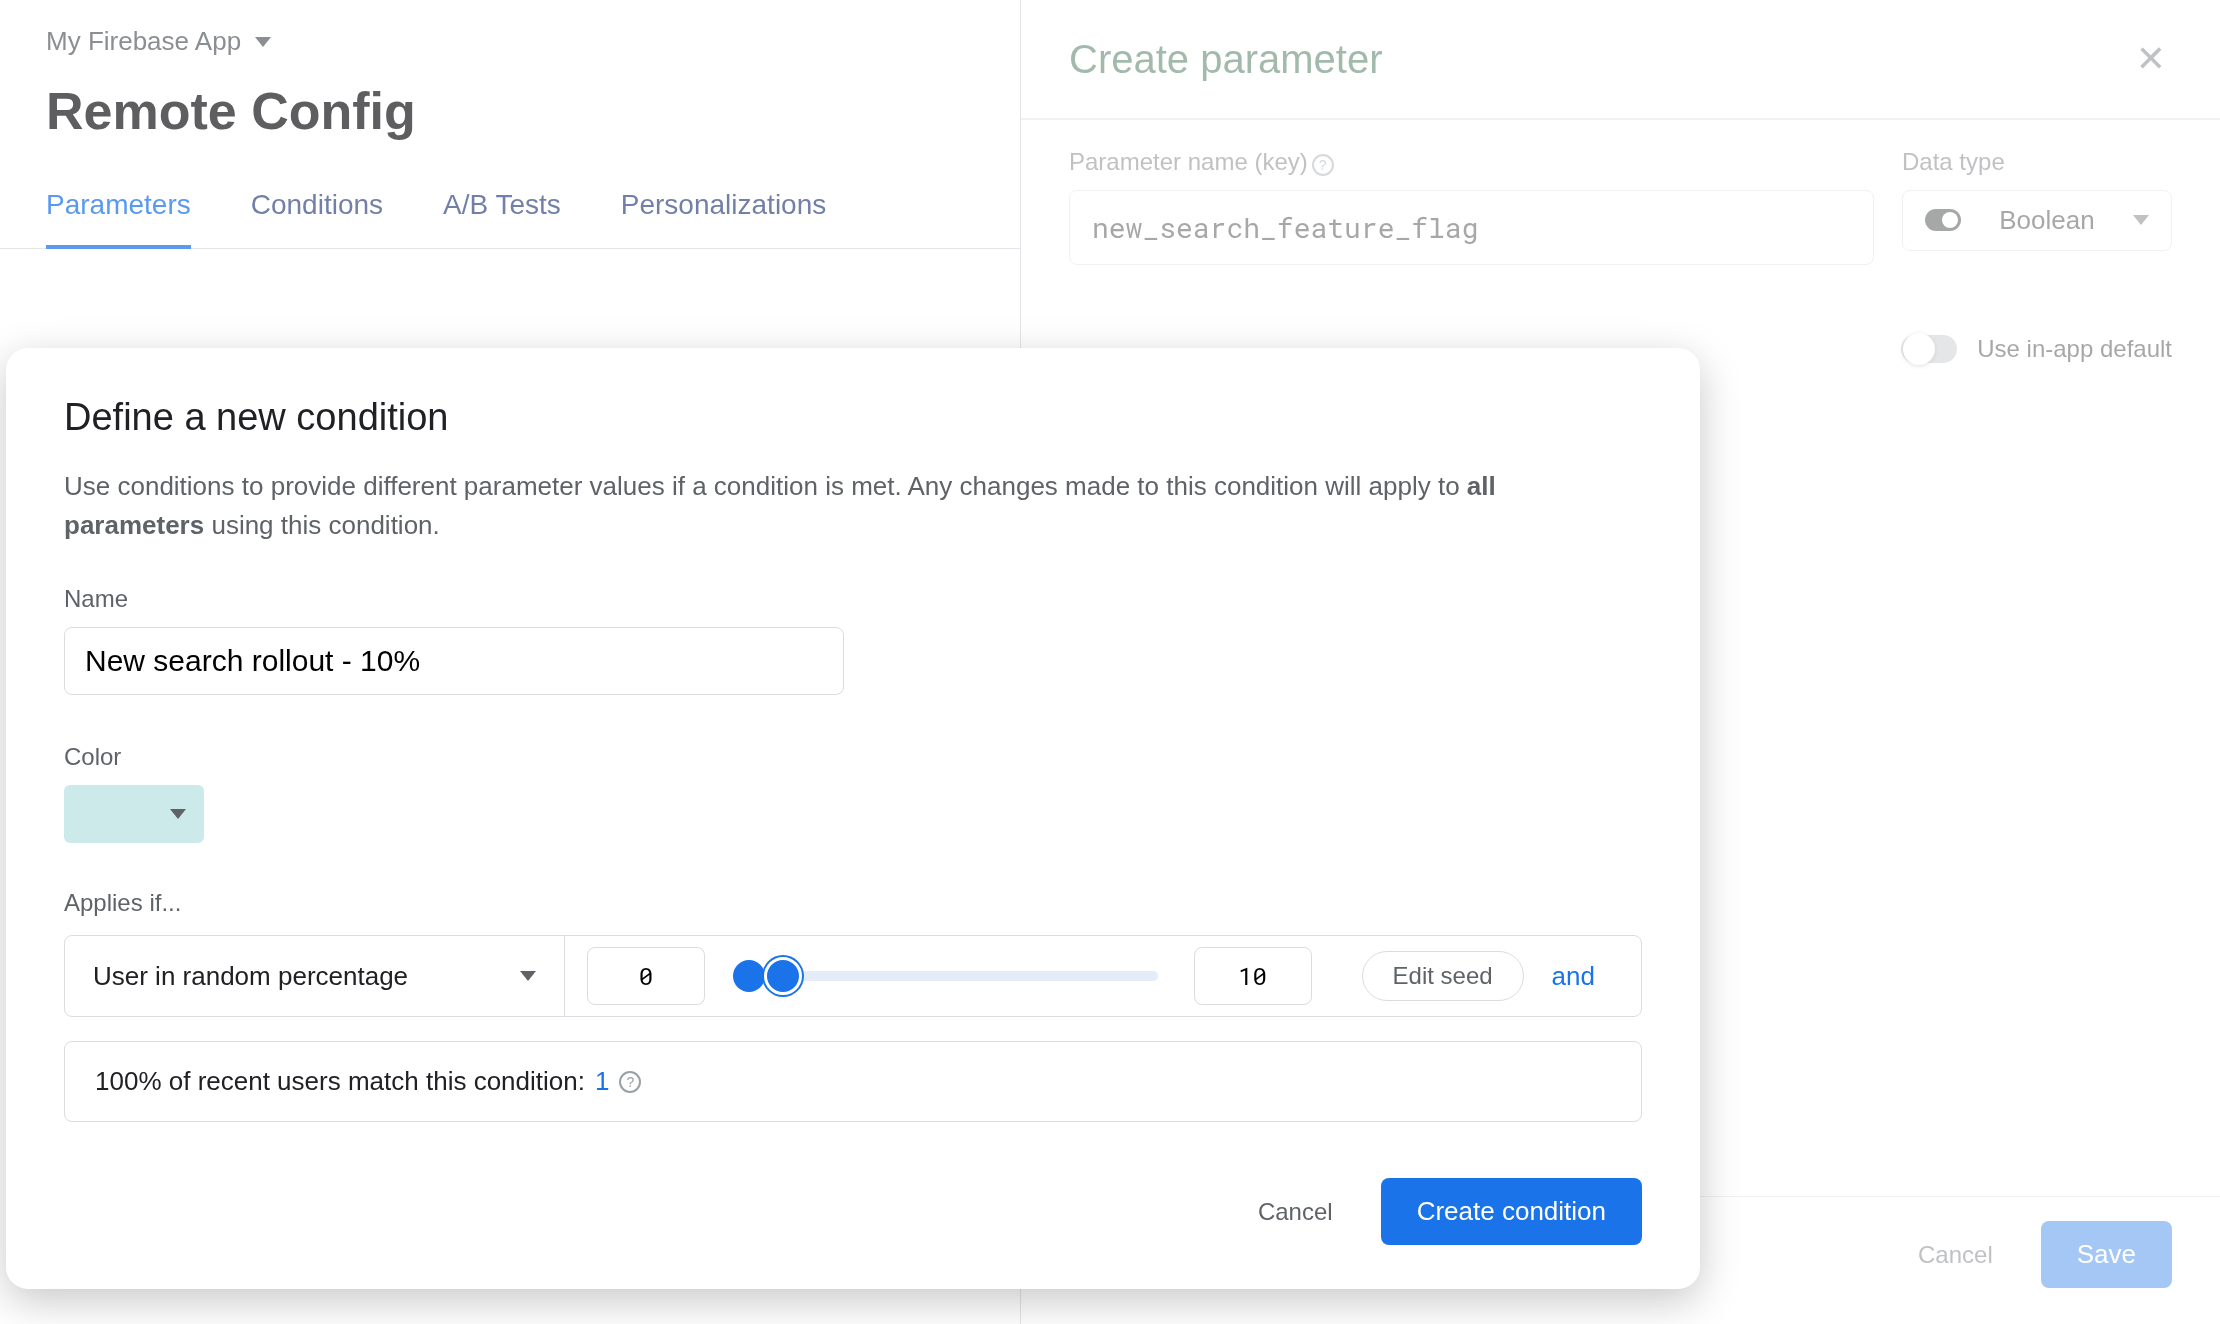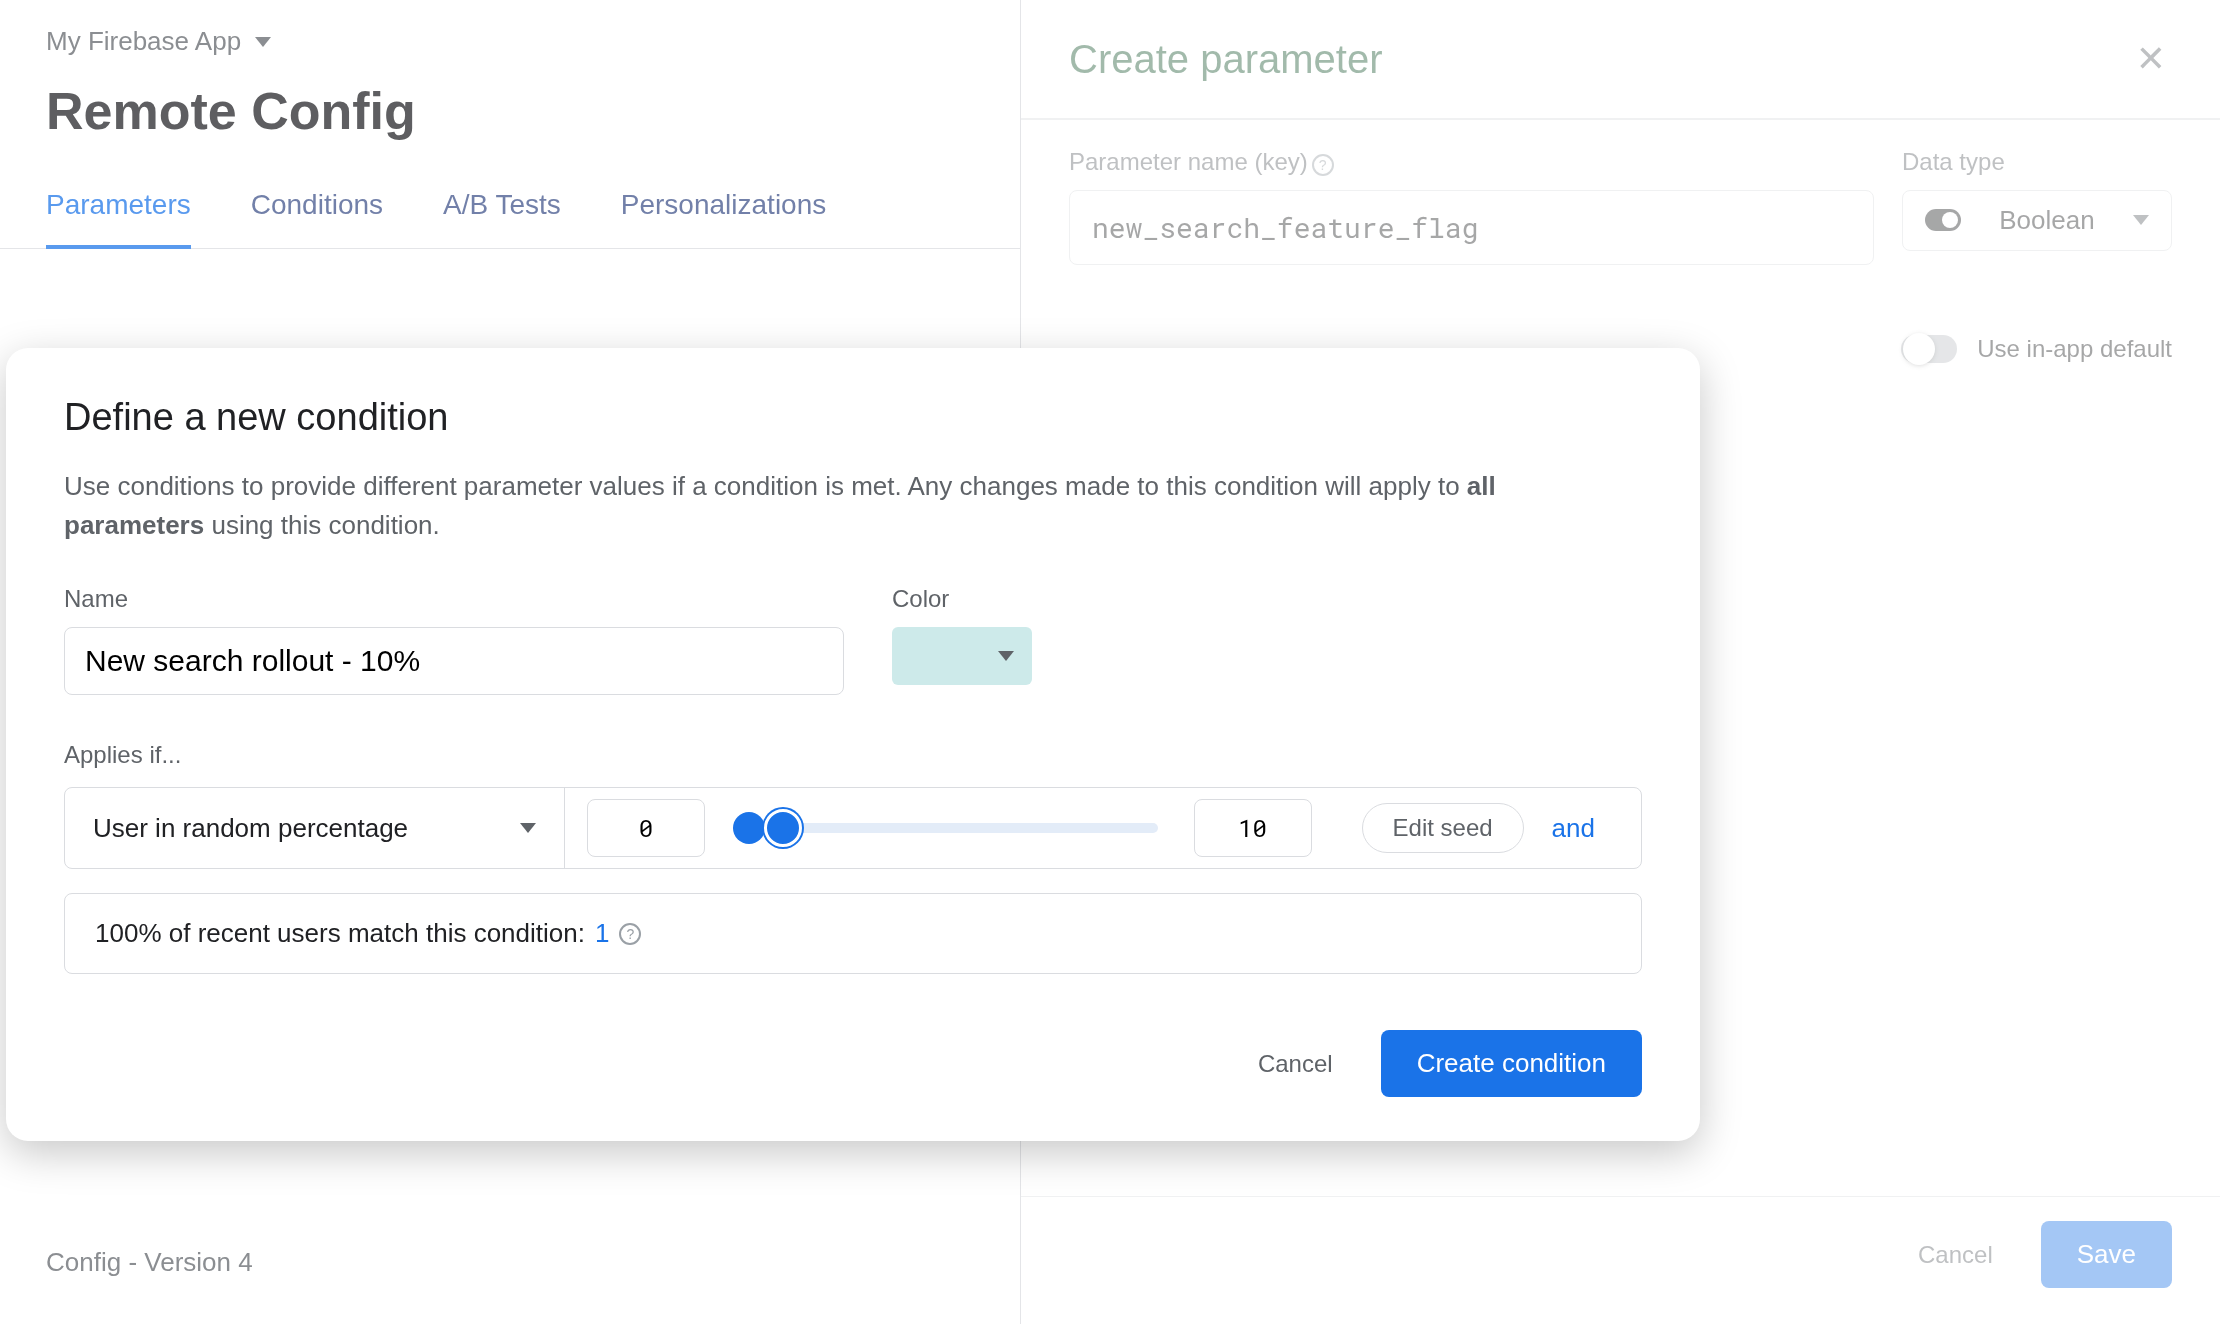--- a/index.html
+++ b/index.html
@@ -153,21 +153,21 @@
     top: 348px;
     background: #fff;
     border-radius: 22px;
     box-shadow: 0 12px 42px rgba(0,0,0,0.22);
     z-index: 10;
     padding: 48px 58px 44px 58px;
   }
   .modal h3 { font-size: 38px; font-weight: 400; color: #202124; margin-bottom: 28px; }
   .modal-helptext { color: #5f6368; font-size: 26px; line-height: 1.5; margin-bottom: 40px; }
   .modal-helptext b { color: #5f6368; font-weight: 700; }
-  .modal .row2 { display: flex; gap: 48px; margin-bottom: 46px; }
+  .modal .row2 { display: flex; gap: 48px; margin-bottom: 46px; flex-direction: column; }
   .name-input {
     border: 1.5px solid #dadce0; border-radius: 8px;
     padding: 16px 20px; font-size: 30px; width: 780px;
   }
   .color-swatch {
     width: 140px; height: 58px; background: #cdeaea; border-radius: 6px;
     display: flex; align-items: center; justify-content: flex-end; padding-right: 18px;
     cursor: pointer;
   }
   .tri-down {

